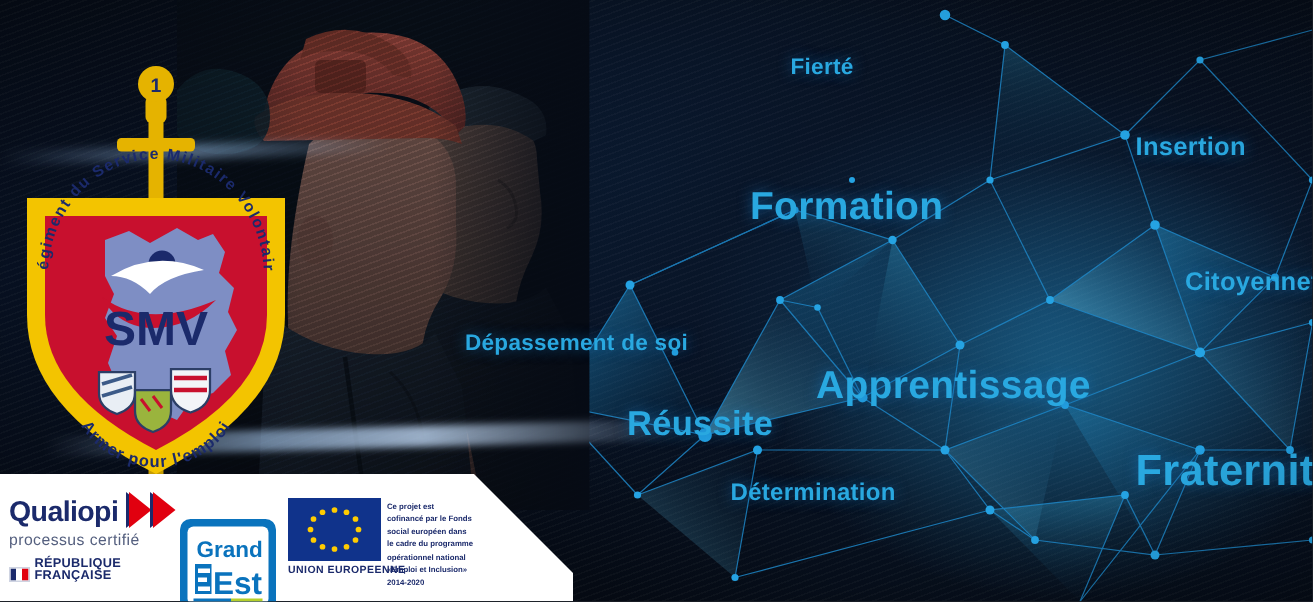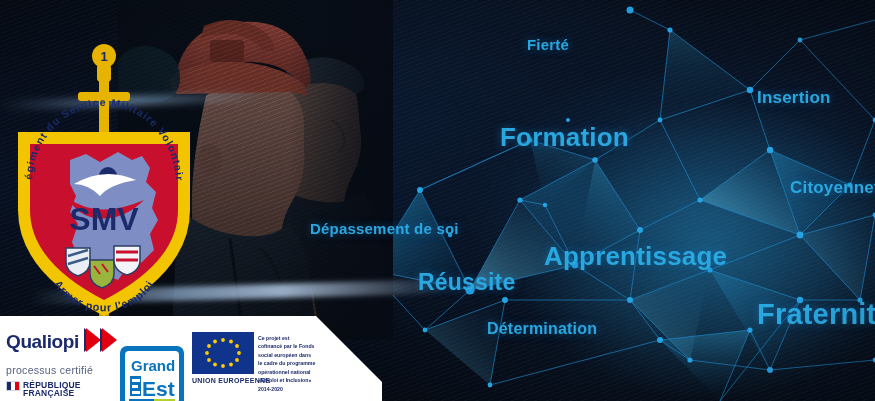--- a/index.html
+++ b/index.html
@@ -71,22 +71,22 @@
   .banner{
     position:absolute;left:0;top:316px;width:395px;height:85px;
     background:#ffffff;
     -webkit-clip-path:polygon(0 0, 316px 0, 382px 66px, 382px 85px, 0 85px);
     clip-path:polygon(0 0, 316px 0, 382px 66px, 382px 85px, 0 85px);
   }
   .logo-row{position:absolute;left:0;top:324px;width:395px;height:86px;}
   
   .qualiopi{position:absolute;left:6px;top:8px;width:120px;}
   .q-name{font-size:19px;font-weight:700;color:#1b2a6b;letter-spacing:-.4px;line-height:1;}
-  .q-sub{font-size:10.5px;color:#55607f;letter-spacing:.3px;margin-top:14px;line-height:1;}
-  .q-rf{font-size:8.5px;font-weight:700;color:#1b2a6b;letter-spacing:.2px;margin-top:5px;line-height:1;display:flex;align-items:flex-start;gap:3px;}
+  .q-sub{font-size:10.5px;color:#55607f;letter-spacing:.3px;margin-top:4px;line-height:1;}
+  .q-rf{font-size:8.5px;font-weight:700;color:#1b2a6b;letter-spacing:.2px;margin-top:5px;line-height:1;display:flex;align-items:flex-end;gap:3px;}
   .flagfr{display:inline-block;width:13px;height:8px;background:linear-gradient(90deg,#1b2a6b 0 33.3%,#ffffff 33.3% 66.6%,#e1000f 66.6% 100%);border:.5px solid #cfd4e2;}
   .q-arrows{position:absolute;left:84px;top:3px;}
   
   .grandest{position:absolute;left:120px;top:6px;width:64px;height:62px;margin-top:16px;}
   
   .eu{position:absolute;left:192px;top:8px;}
   .euflag{width:62px;height:42px;background:#10338b;position:relative;}
   .eu-cap{font-size:7px;font-weight:700;color:#1b2a6b;letter-spacing:.3px;text-align:center;margin-top:3px;}
   .eutext{position:absolute;left:258px;top:10px;width:62px;font-size:5.2px;line-height:1.62;color:#1b2a6b;font-weight:600;}
   .eutext div{white-space:nowrap;}

